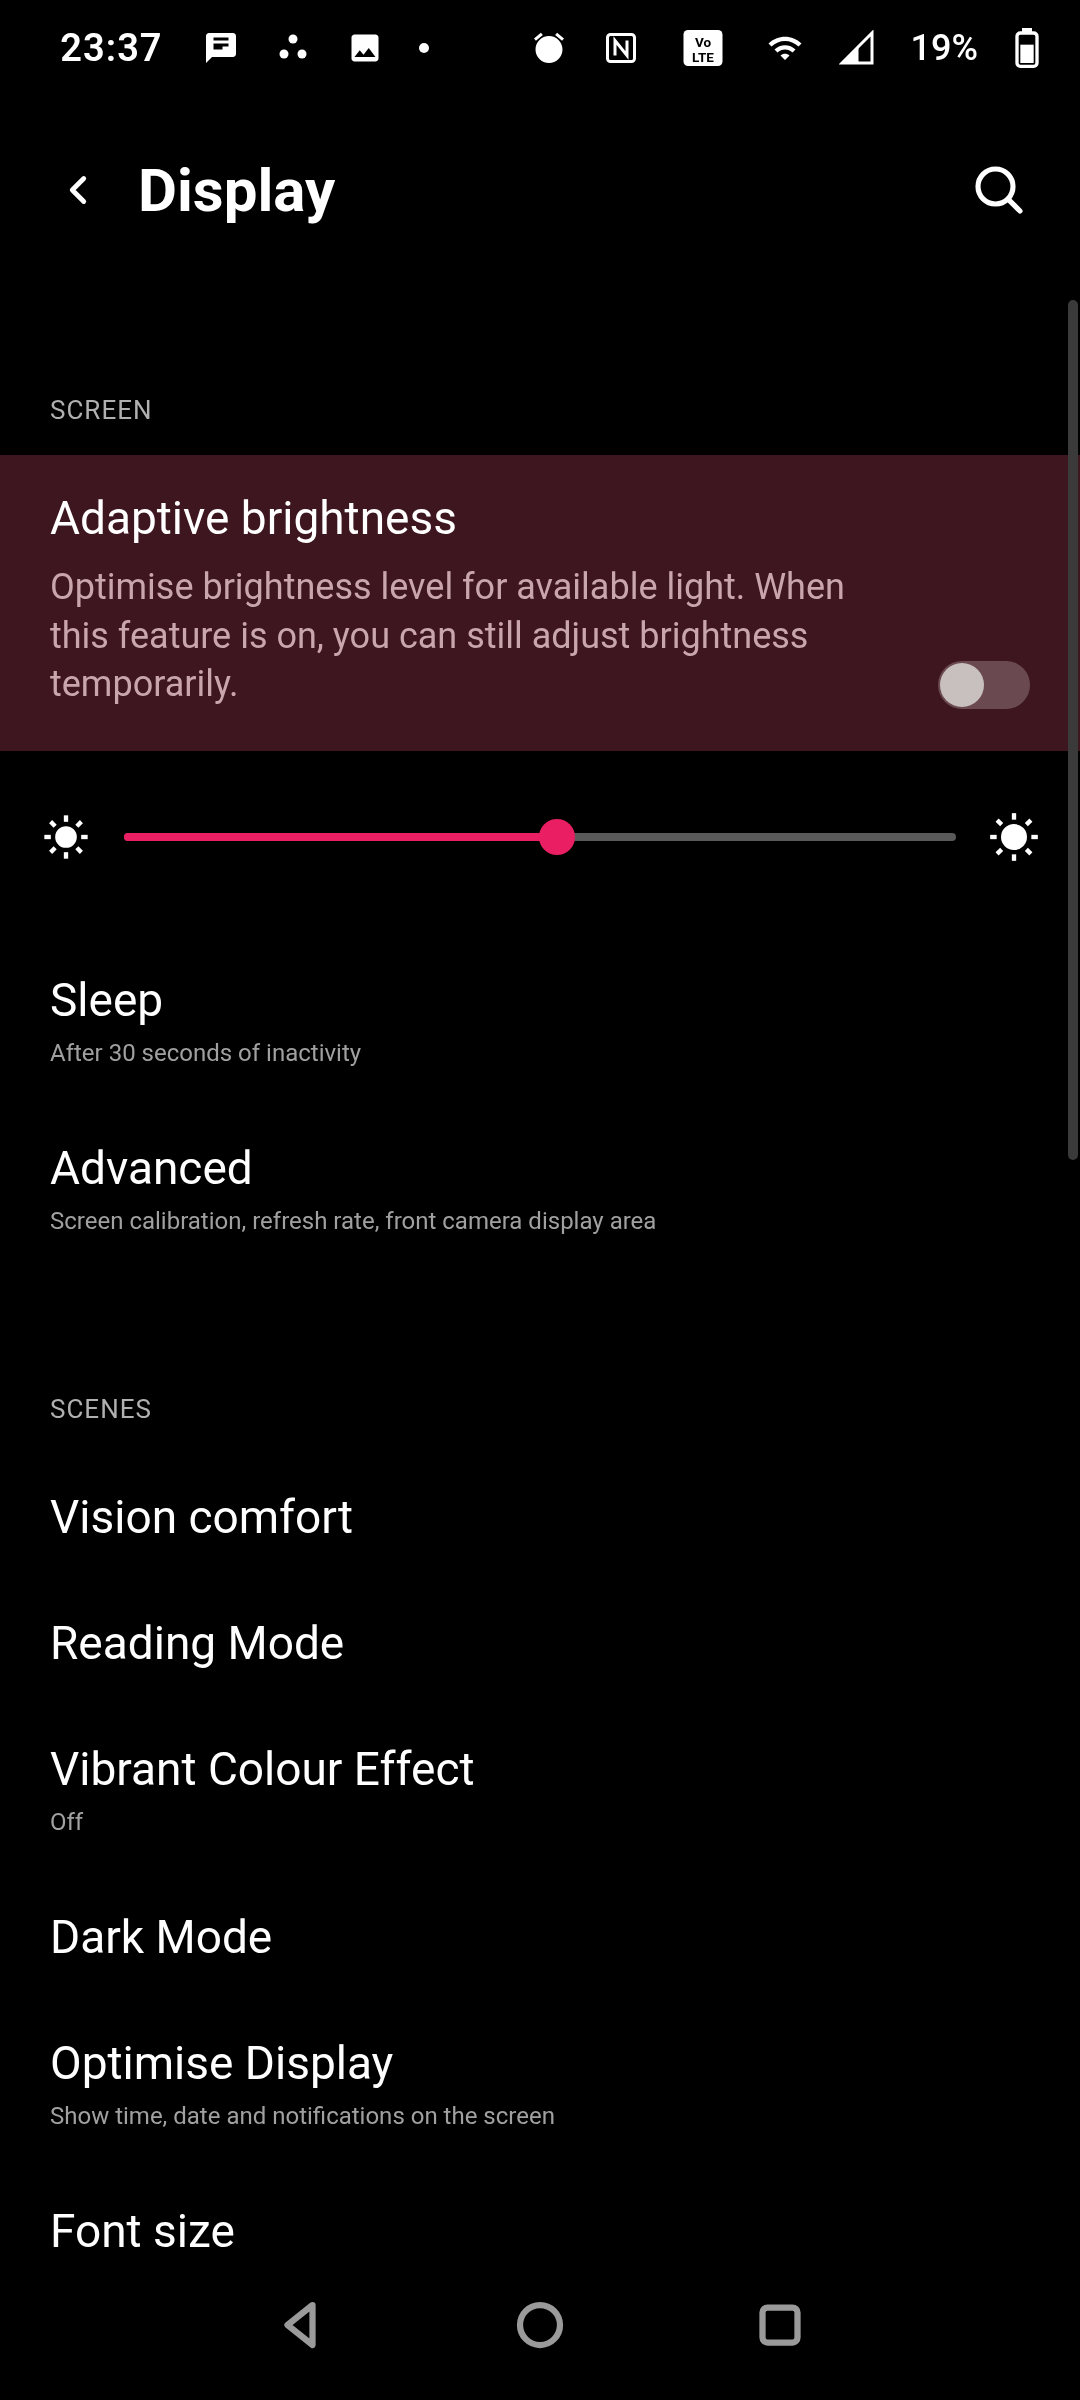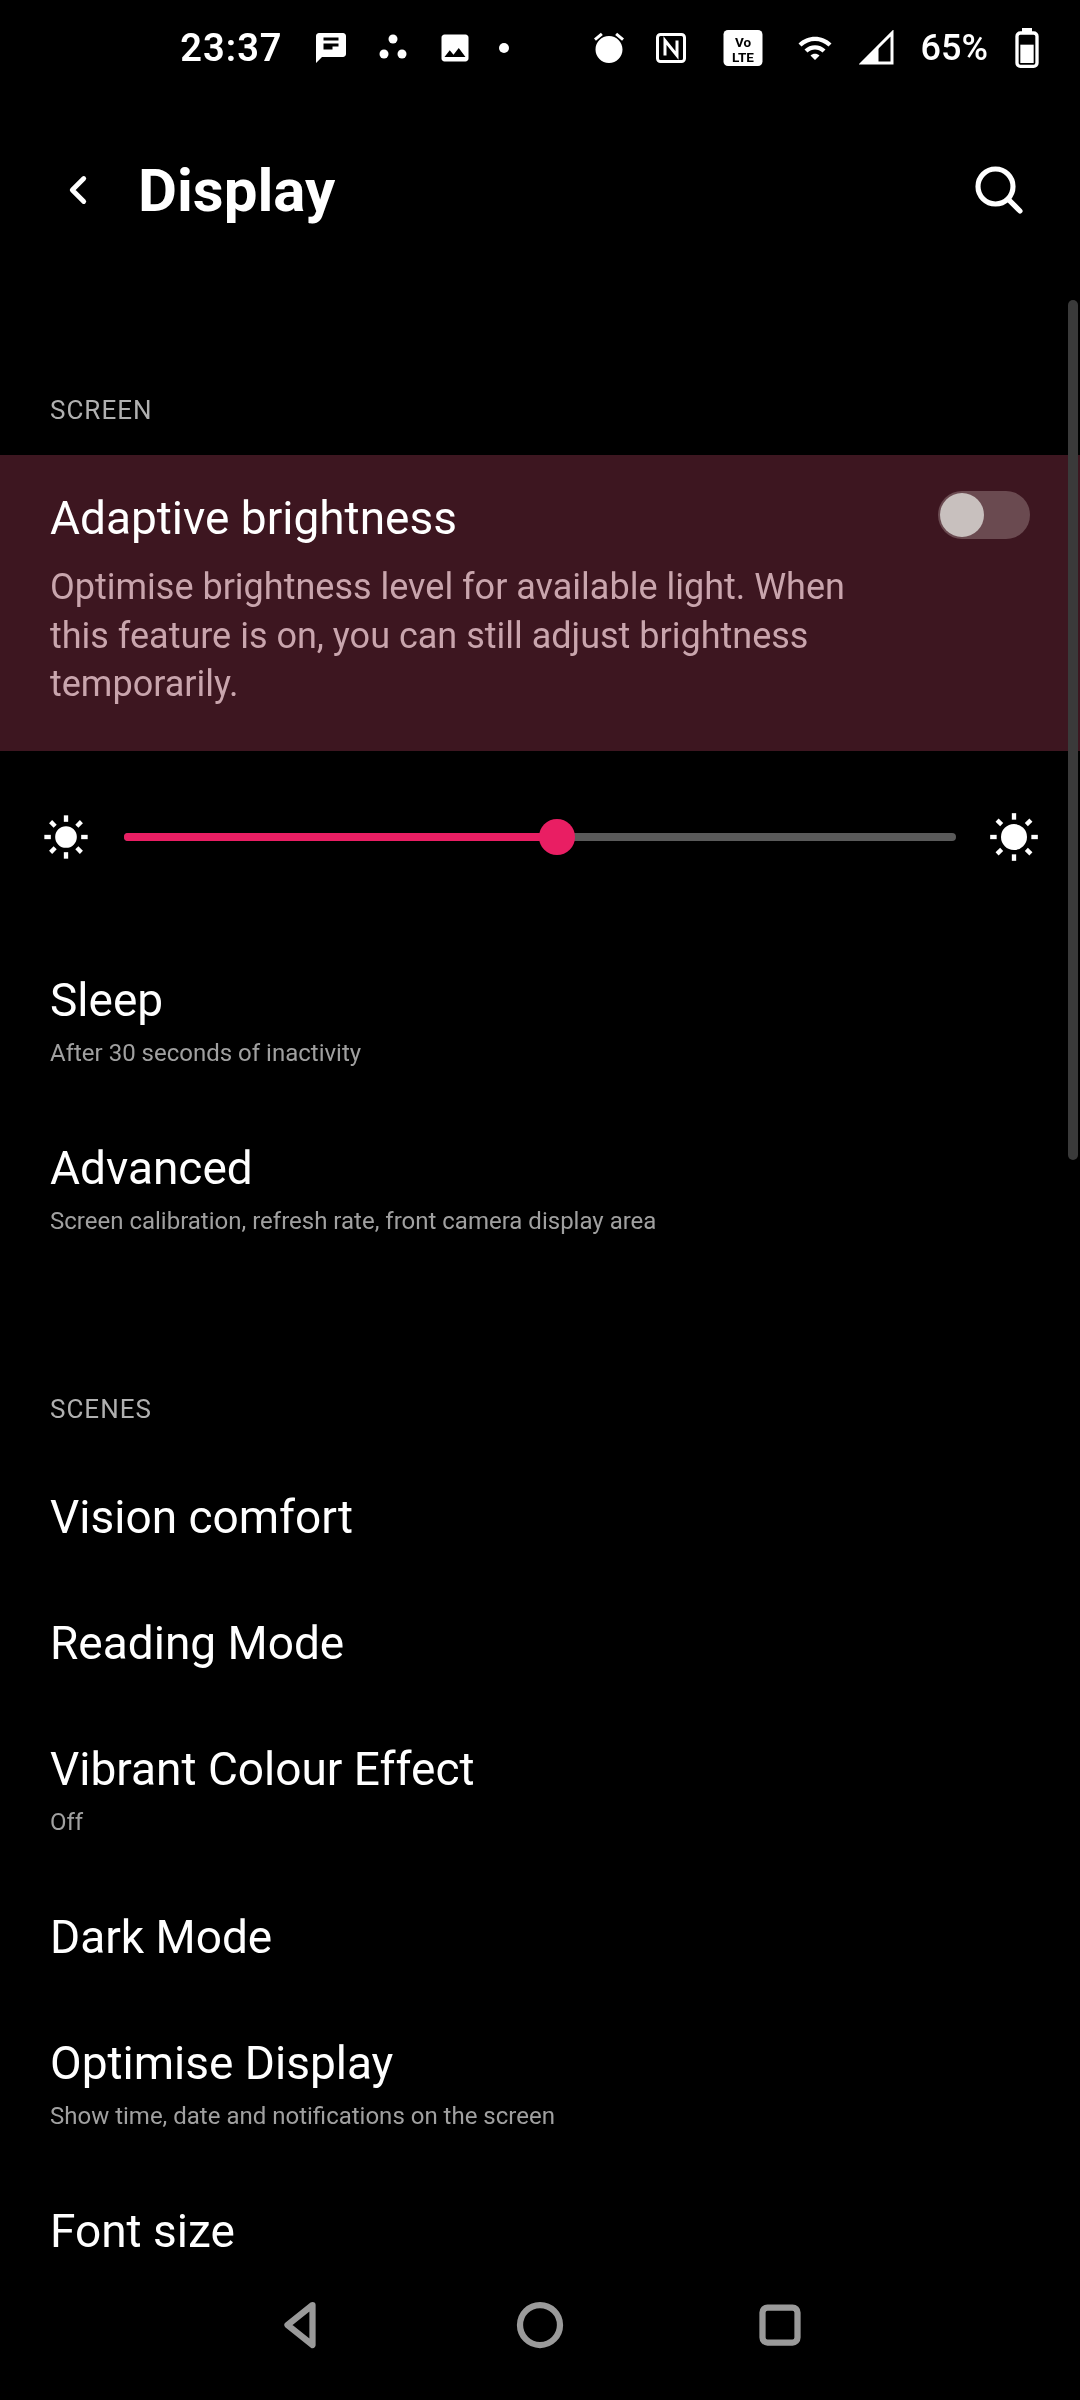--- a/index.html
+++ b/index.html
@@ -13,21 +13,21 @@
     position: relative;
   }
 
   
   .status-bar {
     height: 95px;
     display: flex;
     align-items: center;
     justify-content: flex-end;
     padding: 0 40px;
-    gap: 26px;
+    gap: 36px;
   }
   .status-bar .clock {
     font-size: 38px;
     font-weight: 600;
     letter-spacing: 1px;
     margin-right: 4px;
   }
   .status-bar .sb-icon {
     width: 36px;
     height: 36px;
@@ -85,21 +85,21 @@
     font-size: 24px;
     color: #a0a0a0;
     margin-top: 10px;
     line-height: 1.35;
   }
 
   
   .adaptive-row {
     background: #3d1620;
     display: flex;
-    align-items: flex-start;
+    align-items: flex-end;
     padding: 36px 50px 42px 50px;
   }
   .adaptive-row .texts { flex: 1; padding-right: 30px; }
   .adaptive-row .primary {
     font-size: 46px;
     color: #ffffff;
   }
   .adaptive-row .secondary {
     font-size: 36px;
     color: #c9a5ad;
@@ -221,21 +221,21 @@
     <svg viewBox="0 0 24 24" fill="#fff">
         <path d="M1 9l2 2c4.97-4.97 13.03-4.97 18 0l2-2C16.93 2.93 7.07 2.93 1 9zm8 8l3 3 3-3c-1.65-1.66-4.34-1.66-6 0zm-4-4l2 2c2.76-2.76 7.24-2.76 10 0l2-2C15.14 9.14 8.87 9.14 5 13z"></path>
       </svg>
   </span>
   <span class="sb-icon">
     <svg viewBox="0 0 24 24">
         <path d="M2 22h20V2L2 22z" fill="none" stroke="#fff" stroke-width="2"></path>
         <path d="M2 22h11V11L2 22z" fill="#fff"></path>
       </svg>
   </span>
-  <span class="battery-pct">65%</span>
+  <span class="battery-pct">19%</span>
   <span class="sb-icon" style="width:26px;height:40px">
     <svg viewBox="0 0 14 24">
         <rect x="4" y="0" width="6" height="3" fill="#fff"></rect>
         <rect x="1" y="3" width="12" height="20" rx="2" fill="none" stroke="#fff" stroke-width="2"></rect>
         <rect x="3" y="10" width="8" height="11" fill="#fff"></rect>
       </svg>
   </span>
 </div>
 
 <div class="header">

